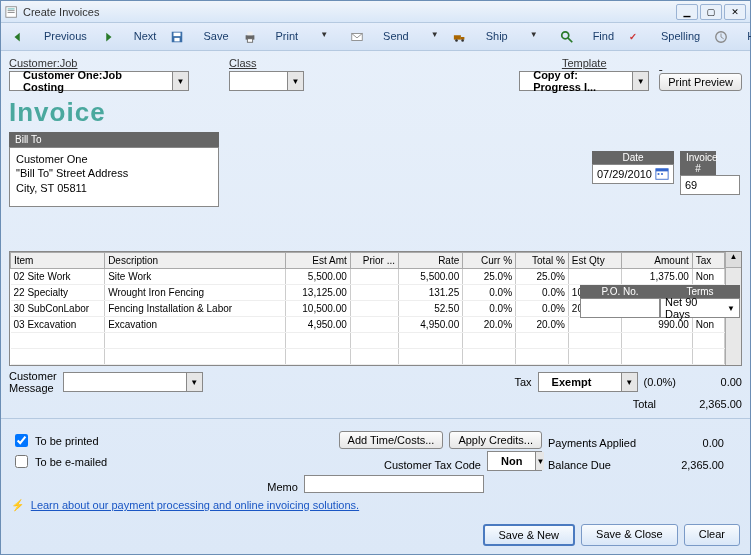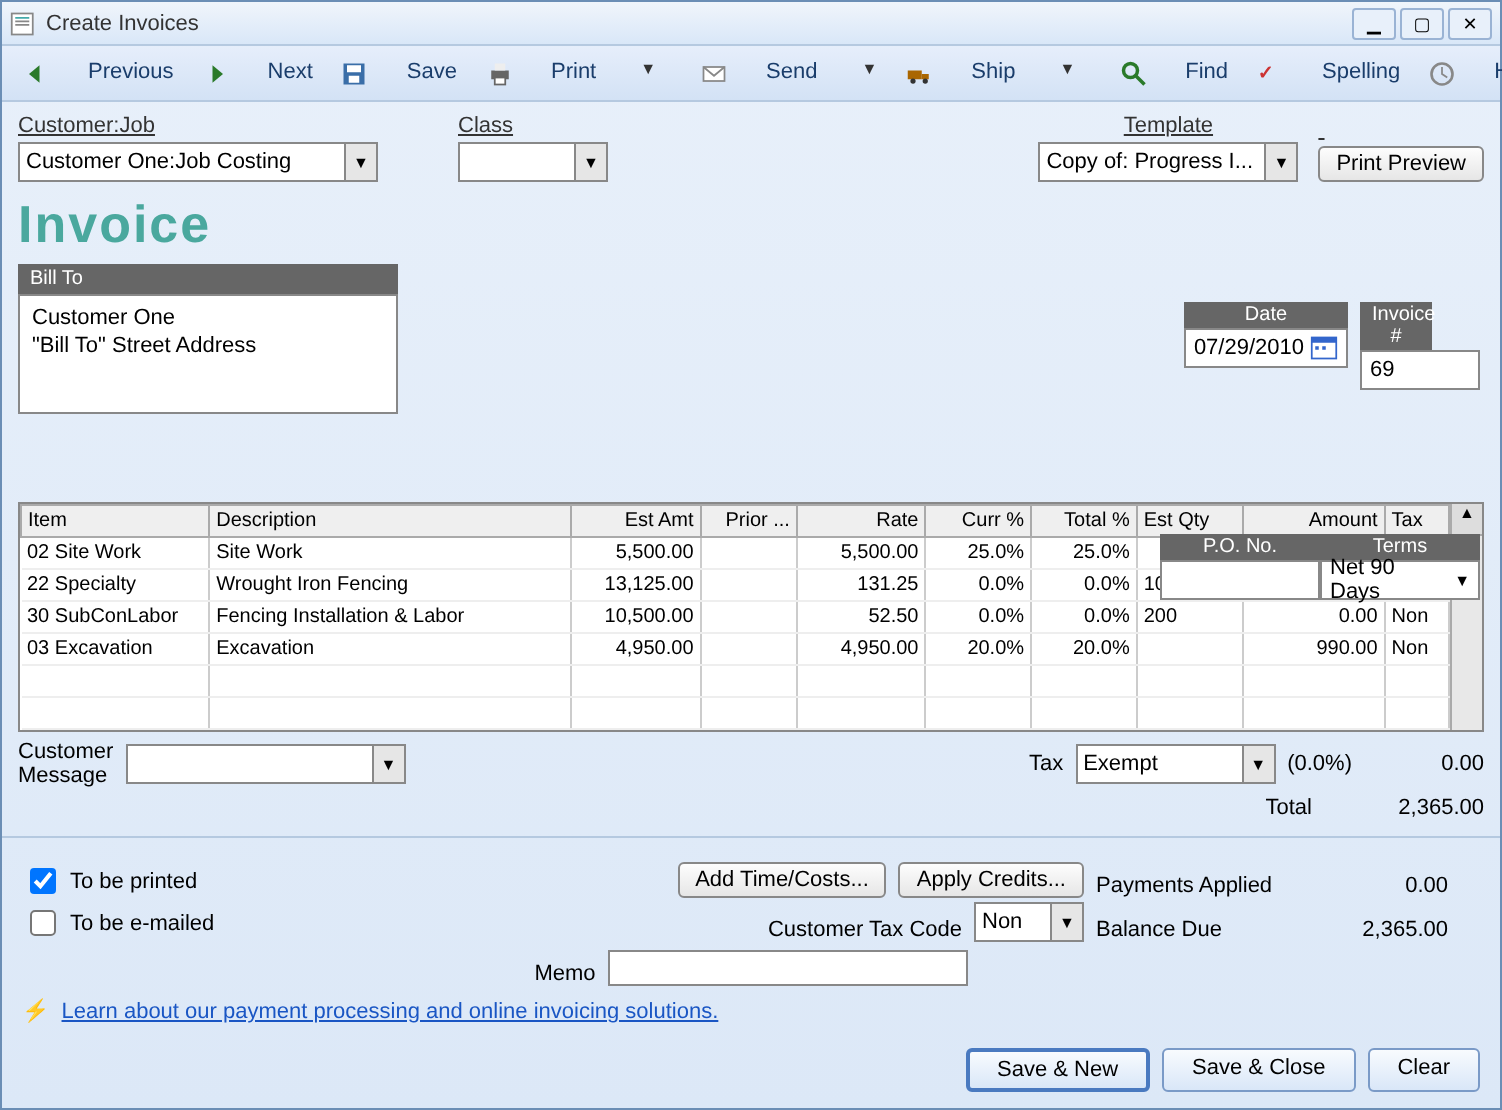--- a/index.html
+++ b/index.html
@@ -13,33 +13,33 @@
 .toolbar { height: 28px; background: linear-gradient(to bottom, #e6eefb, #d3e2f5); border-bottom: 1px solid #b5c9e0; display: flex; align-items: center; padding: 0 4px; gap: 2px; }
 .tbtn { display: flex; align-items: flex-start; gap: 19px; padding: 2px 5px; border: 1px solid transparent; border-radius: 2px; cursor: pointer; color: #1a3d6b; }
 .tbtn .ico { width: 14px; height: 14px; }
 .tdrop { font-size: 8px; color: #333; padding-left: 3px; }
 .tsep { width: 1px; height: 20px; background: #b5c9e0; margin: 0 3px; }
 .body-area { flex: 1; padding: 6px 8px 4px 8px; display: flex; flex-direction: column; }
 .toprow { display: flex; align-items: flex-end; gap: 10px; }
 .fieldcol { display: flex; flex-direction: column; }
 .fieldcol label { color: #333; margin-bottom: 2px; text-decoration: underline; }
 .combo { display: inline-flex; align-items: center; border: 1px solid #888; background: #fff; height: 20px; }
-.combo span { padding: 0 3px; flex: 1; }
+.combo span { padding: 0 13px; flex: 1; font-weight: bold; }
 .combo .cbtn { width: 16px; height: 18px; background: #e6e6e6; border-left: 1px solid #888; display: flex; align-items: center; justify-content: center; font-size: 8px; cursor: pointer; }
 .btn { border: 1px solid #888; background: linear-gradient(#fdfdfd,#e6e6e6); padding: 2px 8px; border-radius: 3px; cursor: pointer; }
 .invoice-title { font-size: 26px; font-weight: bold; color: #4aa89e; letter-spacing: 1px; margin-top: 6px; font-family: Arial; }
 .dtbl { display: flex; gap: 6px; position: absolute; right: 10px; top: 100px; }
 .dtcell { display: flex; flex-direction: column; }
 .dthead { background: #666; color: #fff; text-align: center; padding: 1px 6px; font-size: 10px; }
 .dtval { border: 1px solid #888; background: #fff; padding: 2px 4px; display: flex; align-items: center; gap: 3px; height: 20px; }
 .calico { width: 14px; height: 14px; }
-.billto { width: 190px; margin-top: 4px; }
+.billto { width: 210px; margin-top: 4px; }
 .billto-head { background: #666; color: #fff; padding: 2px 6px; font-size: 10px; }
 .billto-body { border: 1px solid #888; background: #fff; padding: 4px 6px; height: 60px; line-height: 1.3; }
-.poterms { position: absolute; right: 10px; top: 216px; display: flex; gap: 0; align-items: flex-end; }
+.poterms { position: absolute; right: 10px; top: 234px; display: flex; gap: 0; align-items: flex-end; }
 .poterms .dthead { width: 80px; }
 .poterms .dtval { width: 80px; justify-content: flex-end; }
 .grid { margin-top: 4px; border: 1px solid #888; background: #fff; }
 .grid table { width: 100%; border-collapse: collapse; table-layout: fixed; }
 .grid th { background: #efefef; border: 1px solid #aaa; padding: 2px 3px; font-weight: normal; text-align: left; font-size: 10px; }
 .grid td { border-right: 1px solid #ccc; border-bottom: 1px solid #eee; padding: 2px 3px; font-size: 10px; white-space: nowrap; overflow: hidden; }
 .grid .num { text-align: right; }
 .grid tr.blank td { height: 16px; }
 .scrollstub { width: 16px; background: #e8e8e8; border-left: 1px solid #aaa; }
 .gridwrap { display: flex; }
@@ -207,20 +207,21 @@
             <span>69</span>
           </div>
    </div>
   </div>
 
   <div class="billto">
    <div class="billto-head">Bill To</div>
    <div class="billto-body">
     <div>Customer One</div>
     <div>"Bill To" Street Address</div>
+    <div>City, ST 05811</div>
    </div>
   </div>
 
   <div class="poterms">
    <div class="dtcell">
     <div class="dthead">P.O. No.</div>
     <div class="dtval">
             <span></span>
           </div>
    </div>

